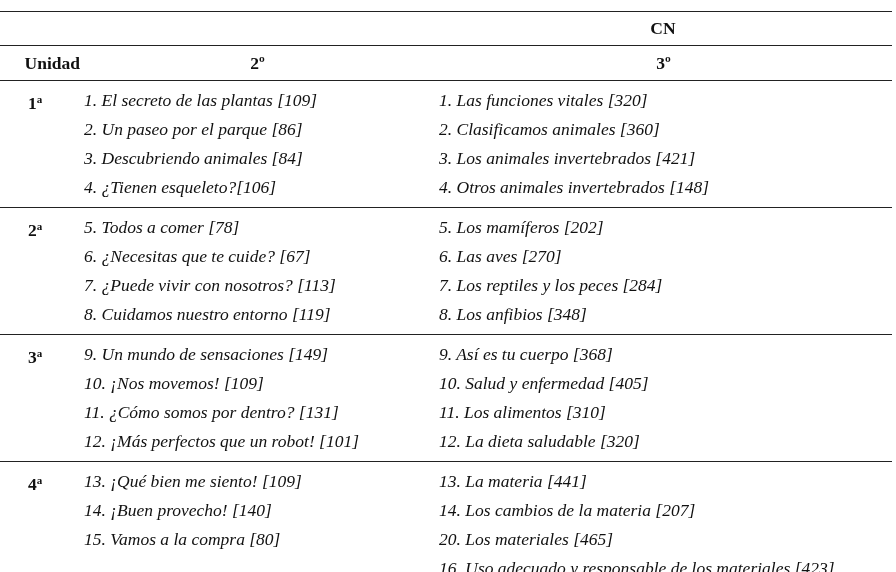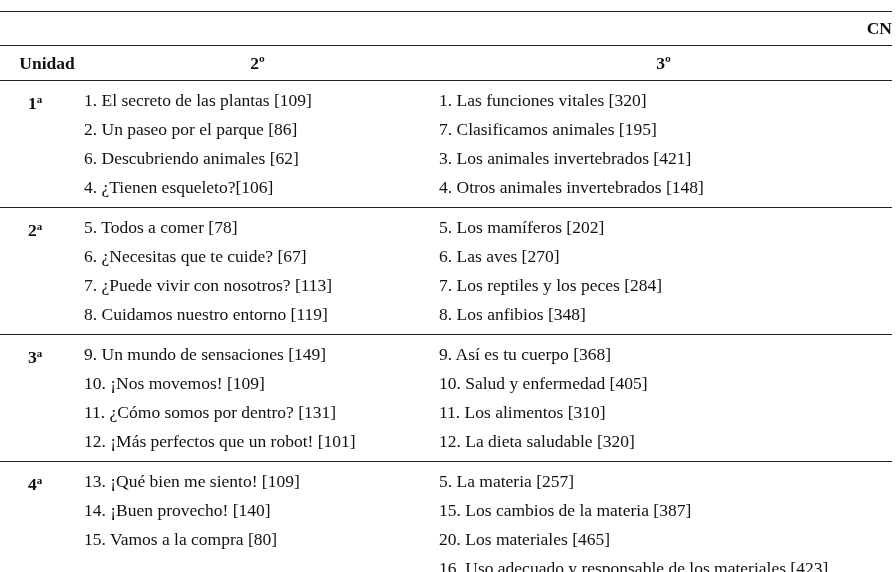--- a/index.html
+++ b/index.html
@@ -38,21 +38,21 @@
     text-align: center;
     vertical-align: middle;
   }
   .head-row th {
     height: 34px;
     vertical-align: middle;
   }
   .col-unit { width: 80px; }
   .col-2 { width: 355px; }
   .col-3 { width: 457px; }
-  .th-unit { text-align: center; padding-left: 14px !important; }
+  .th-unit { text-align: right; padding-left: 14px !important; }
   .th-center { text-align: center; }
   td {
     padding: 0;
     vertical-align: top;
   }
   .unit-cell {
     text-align: center;
     padding-top: 12px;
     padding-right: 10px;
     font-weight: bold;
@@ -63,60 +63,61 @@
   }
   .list {
     list-style: none;
     margin: 0;
     padding: 5px 0 5px 4px;
   }
   .list li {
     height: 29px;
     line-height: 29px;
     white-space: nowrap;
+    font-style: italic;
   }
   .col3-list { padding-left: 4px; }
   .group td { border-top: 1.5px solid #222; }
 </style>
 </head>
 <body>
 
 <div class="table-wrap">
   <table>
     <colgroup>
       <col class="col-unit">
       <col class="col-2">
       <col class="col-3">
     </colgroup>
     <thead>
       <tr class="cn-row rule-top">
         <th></th>
-        <th colspan="2" style="text-align: right; padding-left: 354px; position: relative;">CN</th>
+        <th colspan="2" style="text-align: center; padding-left: 354px; position: relative;">CN</th>
       </tr>
       <tr class="head-row rule-mid">
         <th class="th-unit">Unidad</th>
         <th class="th-center">2º</th>
         <th class="th-center">3º</th>
       </tr>
     </thead>
     <tbody id="table-body">
     <tr class="group">
           <td class="unit-cell"><span>1</span><sup>a</sup></td>
           <td>
             <ul class="list">
               <li>1. El secreto de las plantas [109]</li>
               <li>2. Un paseo por el parque [86]</li>
-              <li>6. Descubriendo animales [62]</li>
+              <li>3. Descubriendo animales [84]</li>
               <li>4. ¿Tienen esqueleto?[106]</li>
             </ul>
           </td>
           <td>
             <ul class="list col3-list">
               <li>1. Las funciones vitales [320]</li>
-              <li>7. Clasificamos animales [195]</li>
+              <li>2. Clasificamos animales [360]</li>
               <li>3. Los animales invertebrados [421]</li>
               <li>4. Otros animales invertebrados [148]</li>
             </ul>
           </td>
         </tr>
         <tr class="group">
           <td class="unit-cell"><span>2</span><sup>a</sup></td>
           <td>
             <ul class="list">
               <li>5. Todos a comer [78]</li>
@@ -157,22 +158,22 @@
           <td class="unit-cell"><span>4</span><sup>a</sup></td>
           <td>
             <ul class="list">
               <li>13. ¡Qué bien me siento! [109]</li>
               <li>14. ¡Buen provecho! [140]</li>
               <li>15. Vamos a la compra [80]</li>
             </ul>
           </td>
           <td>
             <ul class="list col3-list">
-              <li>5. La materia [257]</li>
-              <li>15. Los cambios de la materia [387]</li>
+              <li>13. La materia [441]</li>
+              <li>14. Los cambios de la materia [207]</li>
               <li>20. Los materiales [465]</li>
               <li>16. Uso adecuado y responsable de los materiales [423]</li>
             </ul>
           </td>
         </tr>
       </tbody>
   </table>
 </div>
 
 </body></html>

